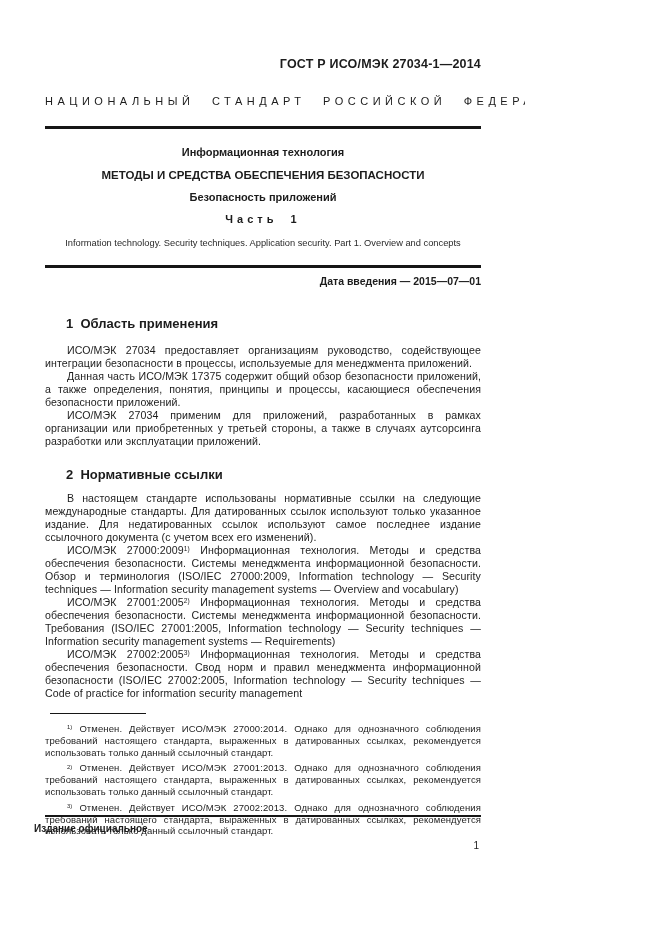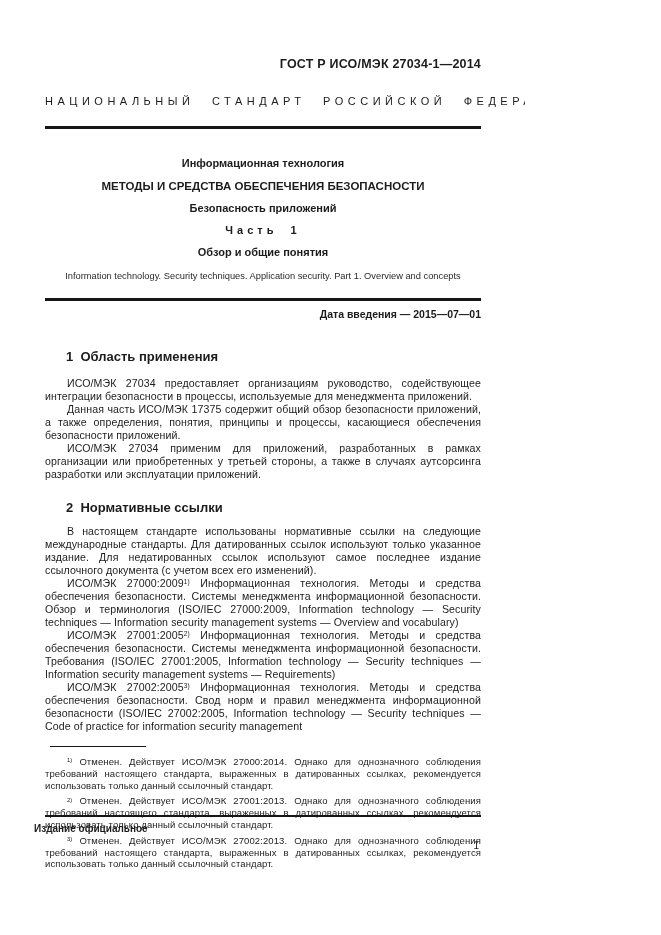--- a/index.html
+++ b/index.html
@@ -32,21 +32,21 @@
     white-space: nowrap;
   }
   .hrule {
     border: none;
     border-top: 3px solid #161616;
     margin: 0;
   }
   .hrule-top { margin-top: 18px; }
   .hrule-mid { margin-top: 16px; }
   .title-block { text-align: center; }
-  .t-domain   { margin-top: 28px; font-weight: bold; font-size: 11px;   line-height: 13px; }
+  .t-domain   { margin-top: 17px; font-weight: bold; font-size: 11px;   line-height: 13px; }
   .t-main     { margin-top: 9px;  font-weight: bold; font-size: 11.5px; line-height: 14px; }
   .t-subject  { margin-top: 9px;  font-weight: bold; font-size: 11px;   line-height: 13px; }
   .t-part     { margin-top: 9px;  font-weight: bold; font-size: 11px;   line-height: 13px; letter-spacing: 4px; word-spacing: 6px; }
   .t-subtitle { margin-top: 9px;  font-weight: bold; font-size: 11px;   line-height: 13px; }
   .t-english  { margin-top: 12px; font-size: 9.3px; line-height: 11px; color: #2a2a2a; }
   .intro-date {
     margin-top: 7px;
     text-align: right;
     font-weight: bold;
     font-size: 10.5px;
@@ -128,21 +128,20 @@
 
   <div class="standard-type">НАЦИОНАЛЬНЫЙ СТАНДАРТ РОССИЙСКОЙ ФЕДЕРАЦИИ</div>
 
   <hr class="hrule hrule-top">
 
   <div class="title-block">
     <div class="t-domain">Информационная технология</div>
     <div class="t-main">МЕТОДЫ И СРЕДСТВА ОБЕСПЕЧЕНИЯ БЕЗОПАСНОСТИ</div>
     <div class="t-subject">Безопасность приложений</div>
     <div class="t-part">Часть 1</div>
-    <div class="t-subtitle">Обзор и общие понятия</div>
     <div class="t-english">Information technology. Security techniques. Application security. Part 1. Overview and concepts</div>
   </div>
 
   <hr class="hrule hrule-mid">
 
   <div class="intro-date">Дата введения — 2015—07—01</div>
 
   <h2 class="sec-h">1  Область применения</h2>
 
   <div class="body-block">

